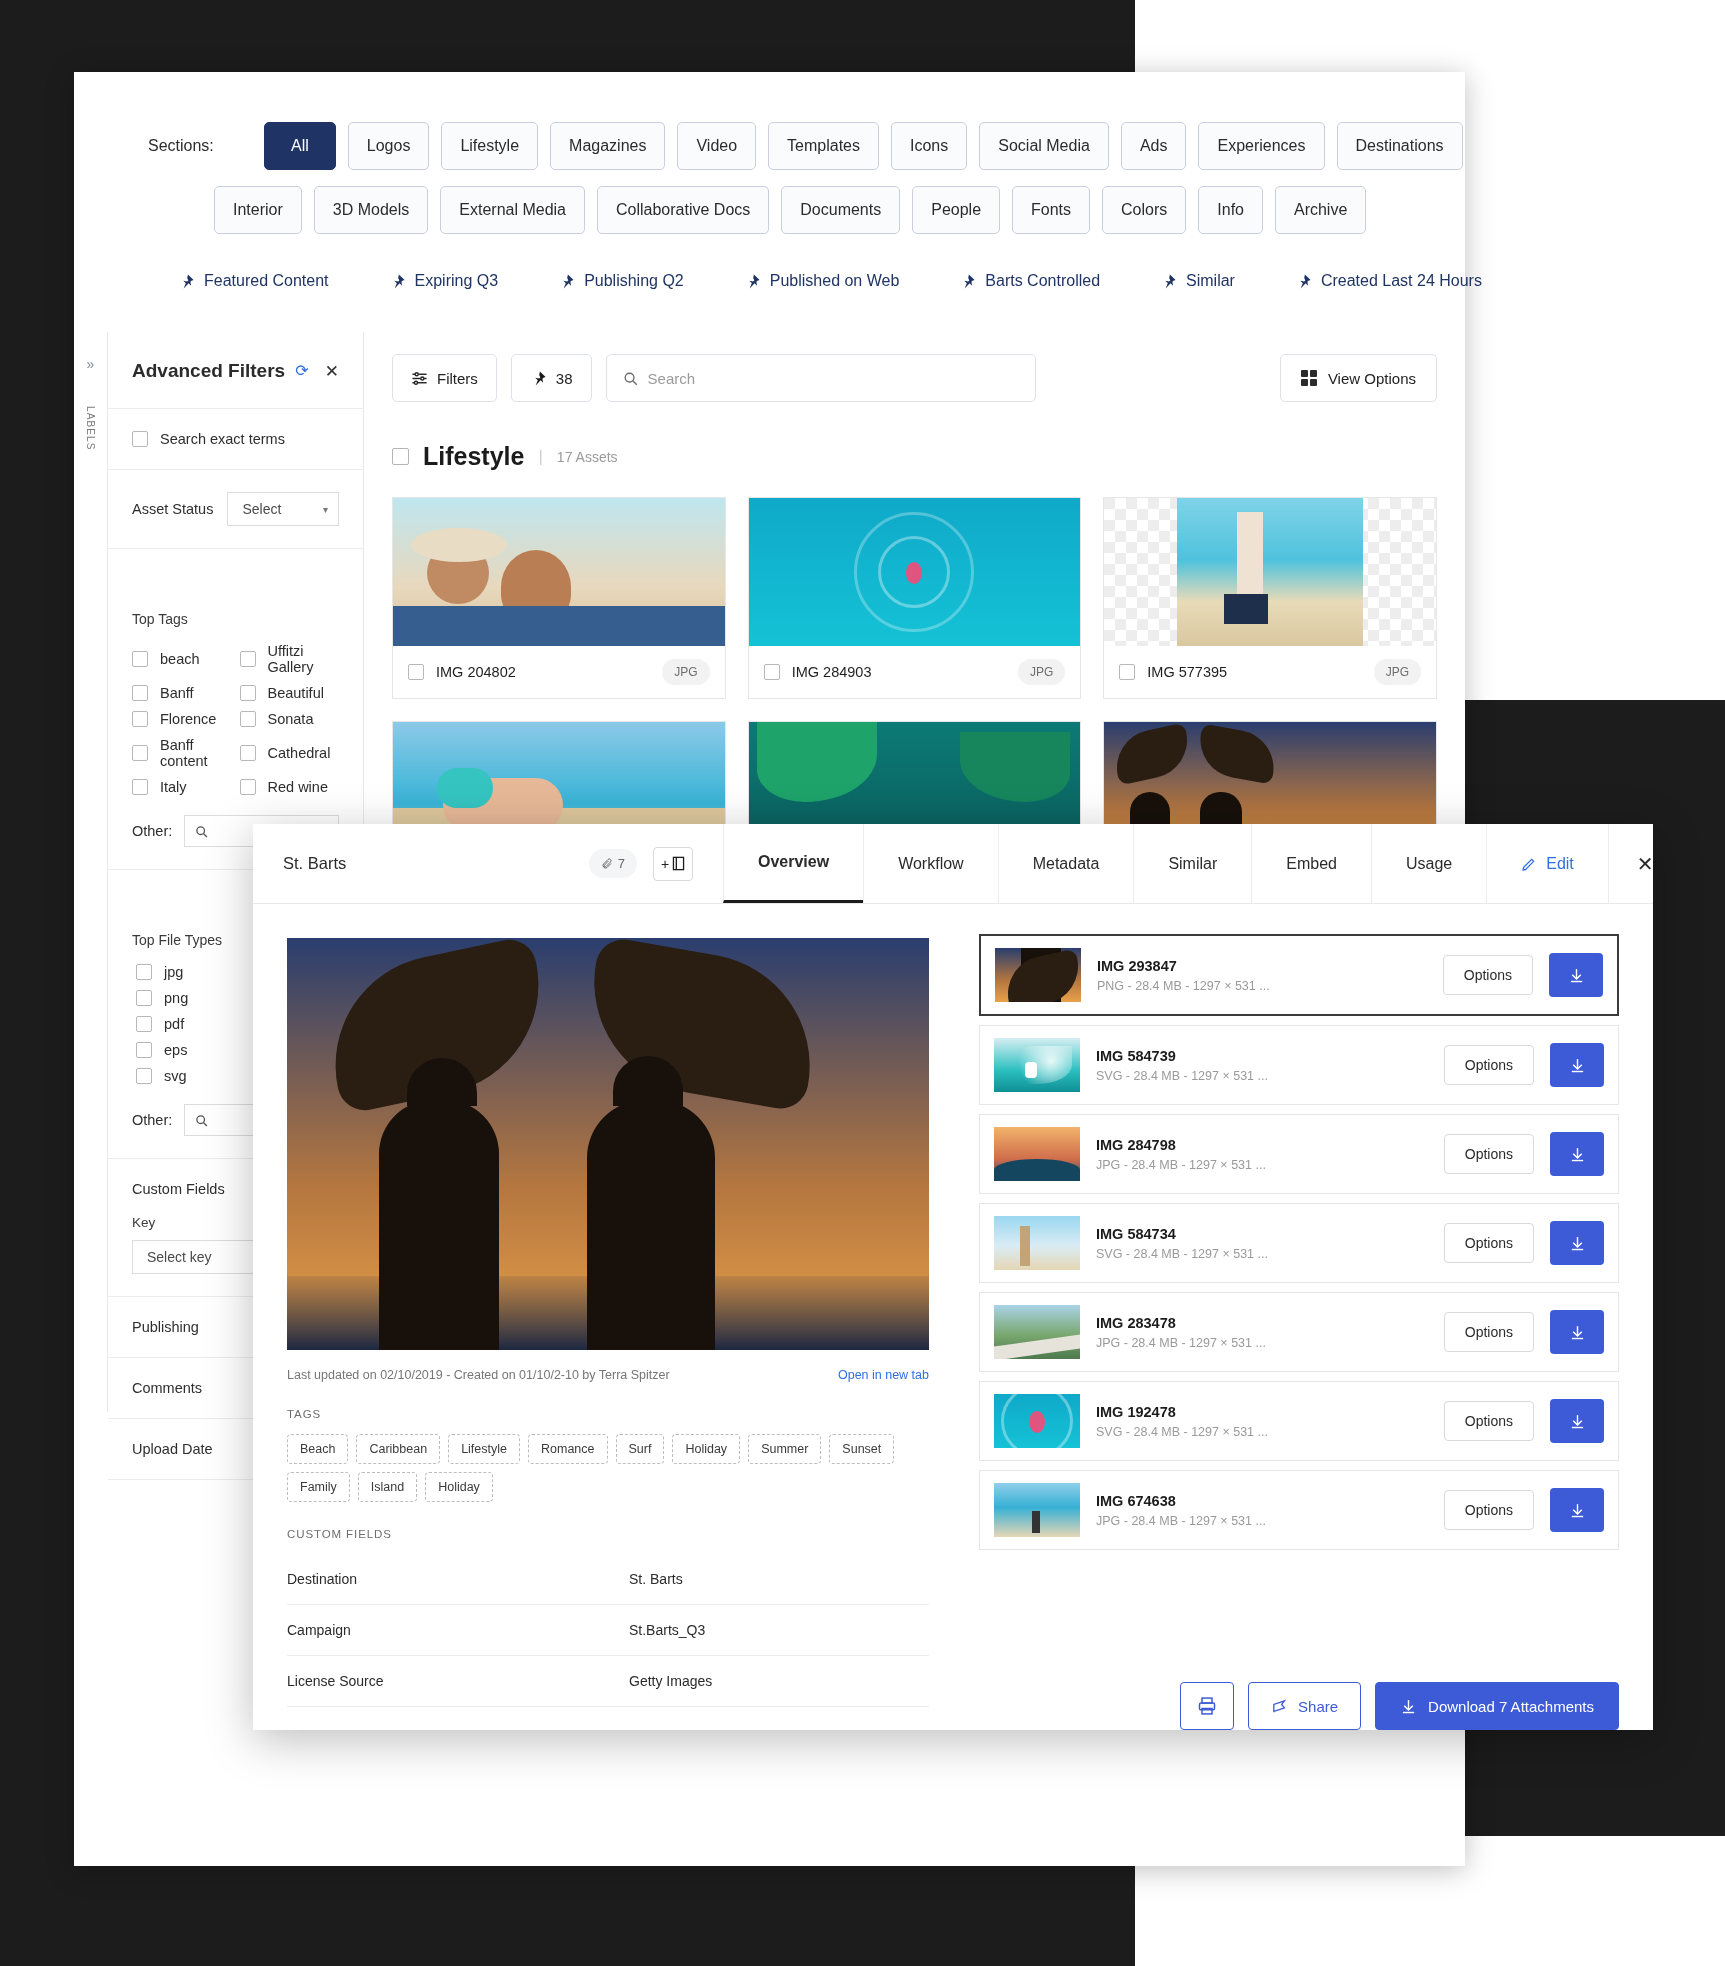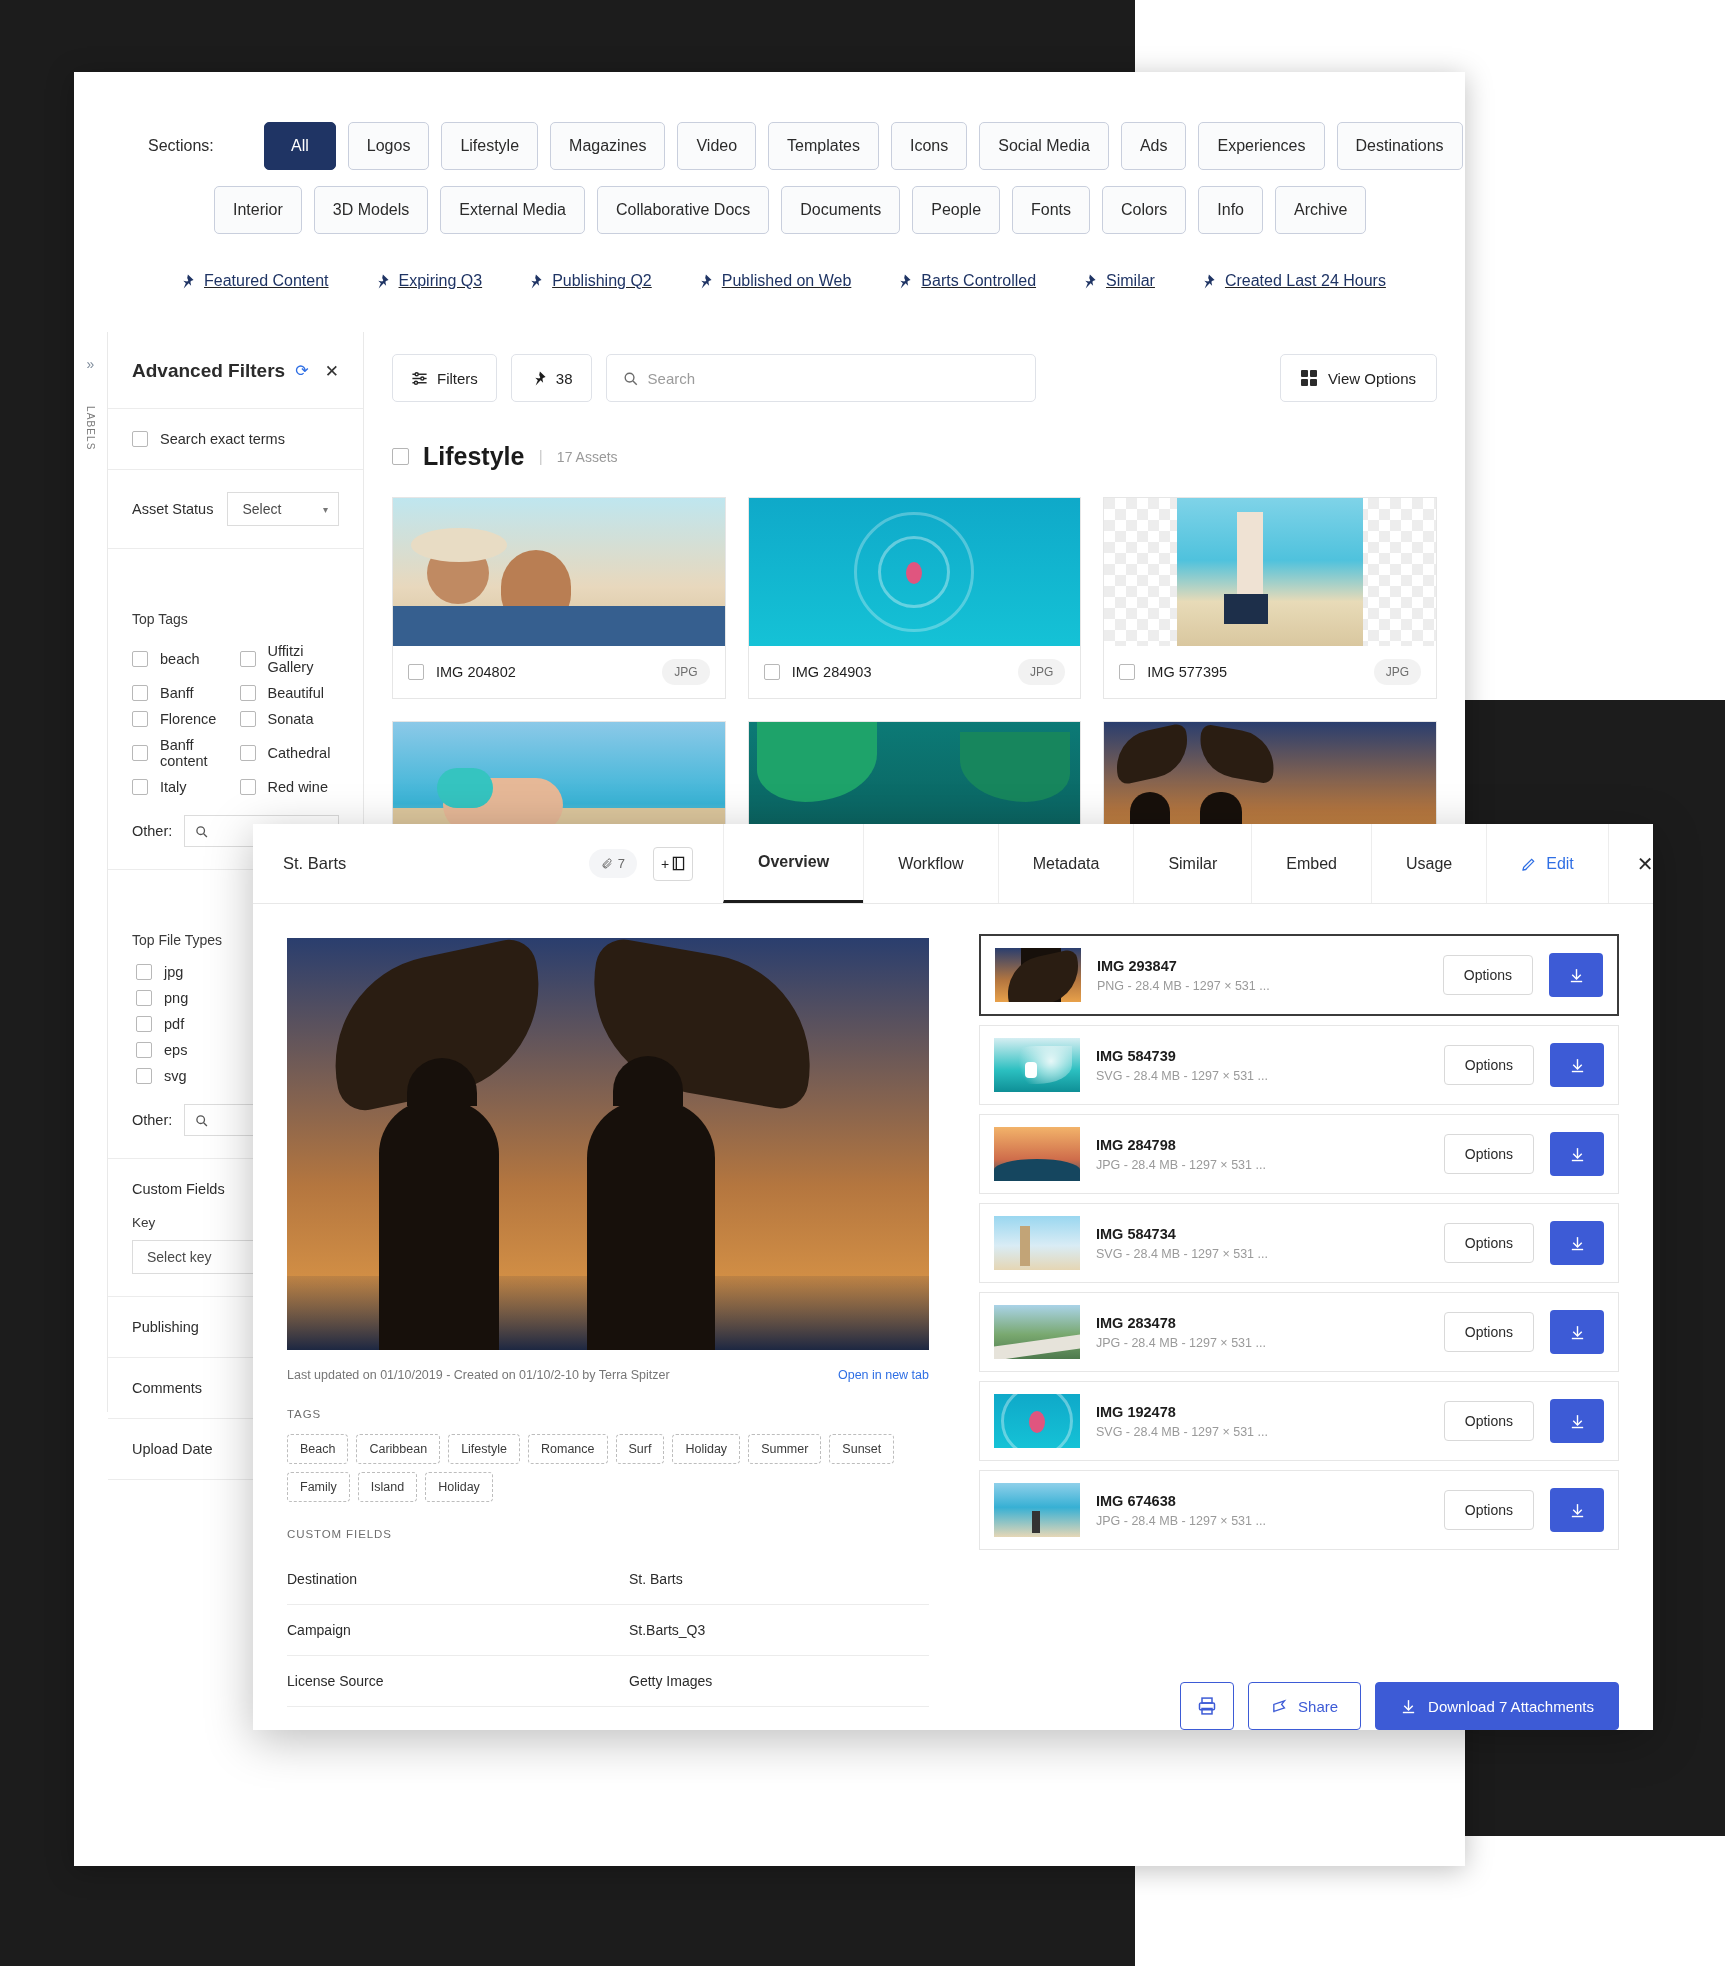--- a/index.html
+++ b/index.html
@@ -37,21 +37,21 @@
     padding: 0 18px;
     height: 48px;
     display: flex; align-items: center; justify-content: center;
     white-space: nowrap;
     cursor: pointer;
   }
   .chip.active { background: #1f3464; border-color: #1f3464; color: #fff; padding: 0 26px; }
   .sections-row.second { padding-left: 14px; margin-left: 52px; }
 
   
-  .pinned-row { display: flex; align-items: center; gap: 44px; padding: 22px 0 0 104px; text-decoration: underline; }
+  .pinned-row { display: flex; align-items: center; gap: 60px; padding: 22px 0 0 104px; }
   .pinned-item { display: flex; align-items: center; gap: 9px; font-size: 16px; color: #1f3464; cursor: pointer; white-space: nowrap; }
   .pin-ico { width: 17px; height: 17px; display:block; }
 
   
   .app-body { display: flex; margin-top: 42px; }
 
   
   .left-rail {
     width: 34px; flex: none;
     border-right: 1px solid #e9e9e9;
@@ -664,21 +664,21 @@
         <div style="position:absolute;left:0;right:0;bottom:0;height:74px;background:linear-gradient(rgba(20,30,60,.1),#1d2742);"></div>
 
         <div style="position:absolute;left:92px;bottom:0;width:120px;height:250px;background:#17100b;border-radius:54px 54px 0 0;"></div>
         <div style="position:absolute;left:300px;bottom:0;width:128px;height:250px;background:#17100b;border-radius:58px 58px 0 0;"></div>
         <div style="position:absolute;left:40px;top:18px;width:220px;height:138px;background:#2a1d12;border-radius:120px 30px 120px 30px;transform:rotate(-12deg);"></div>
         <div style="position:absolute;left:300px;top:16px;width:230px;height:140px;background:#2a1d12;border-radius:30px 120px 30px 120px;transform:rotate(10deg);"></div>
         <div style="position:absolute;left:120px;top:120px;width:70px;height:48px;background:#17100b;border-radius:40px 40px 0 0;"></div>
         <div style="position:absolute;left:326px;top:118px;width:70px;height:50px;background:#17100b;border-radius:40px 40px 0 0;"></div>
       </div>
       <div class="meta-line">
-        <span class="meta-text">Last updated on 01/10/2019  -  Created on 01/10/2-10 by Terra Spitzer</span>
+        <span class="meta-text">Last updated on 02/10/2019  -  Created on 01/10/2-10 by Terra Spitzer</span>
         <span class="meta-link">Open in new tab</span>
       </div>
       <div class="sec-cap">TAGS</div>
       <div class="tagline" id="tagPills">
           <span class="tpill">Beach</span>
           <span class="tpill">Caribbean</span>
           <span class="tpill">Lifestyle</span>
           <span class="tpill">Romance</span>
           <span class="tpill">Surf</span>
           <span class="tpill">Holiday</span>

